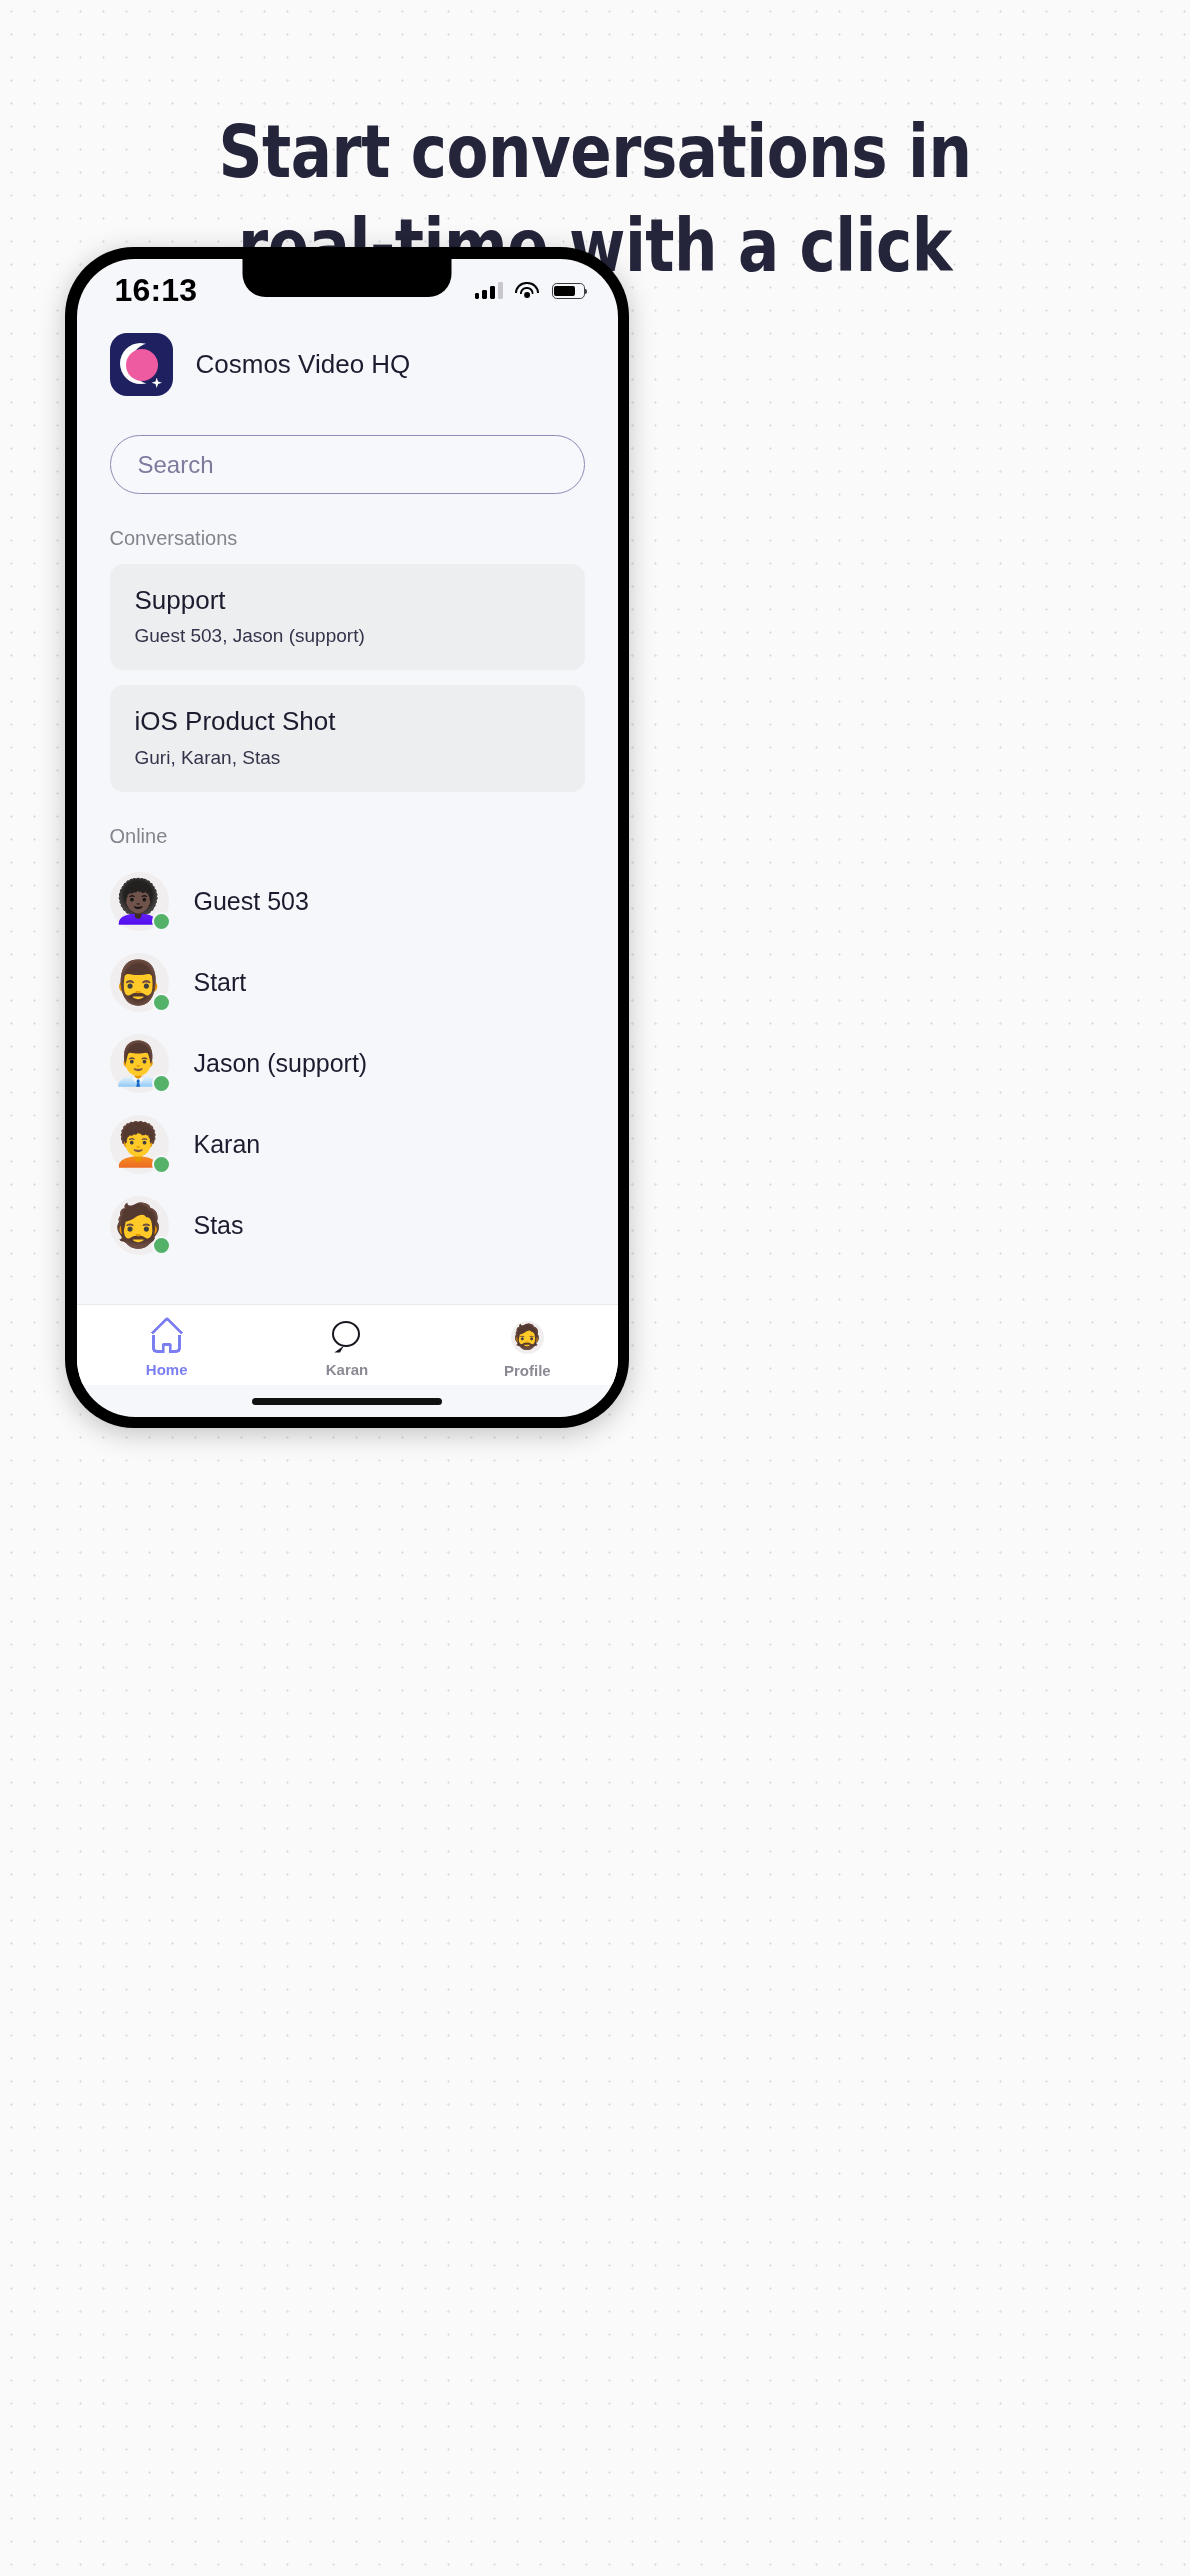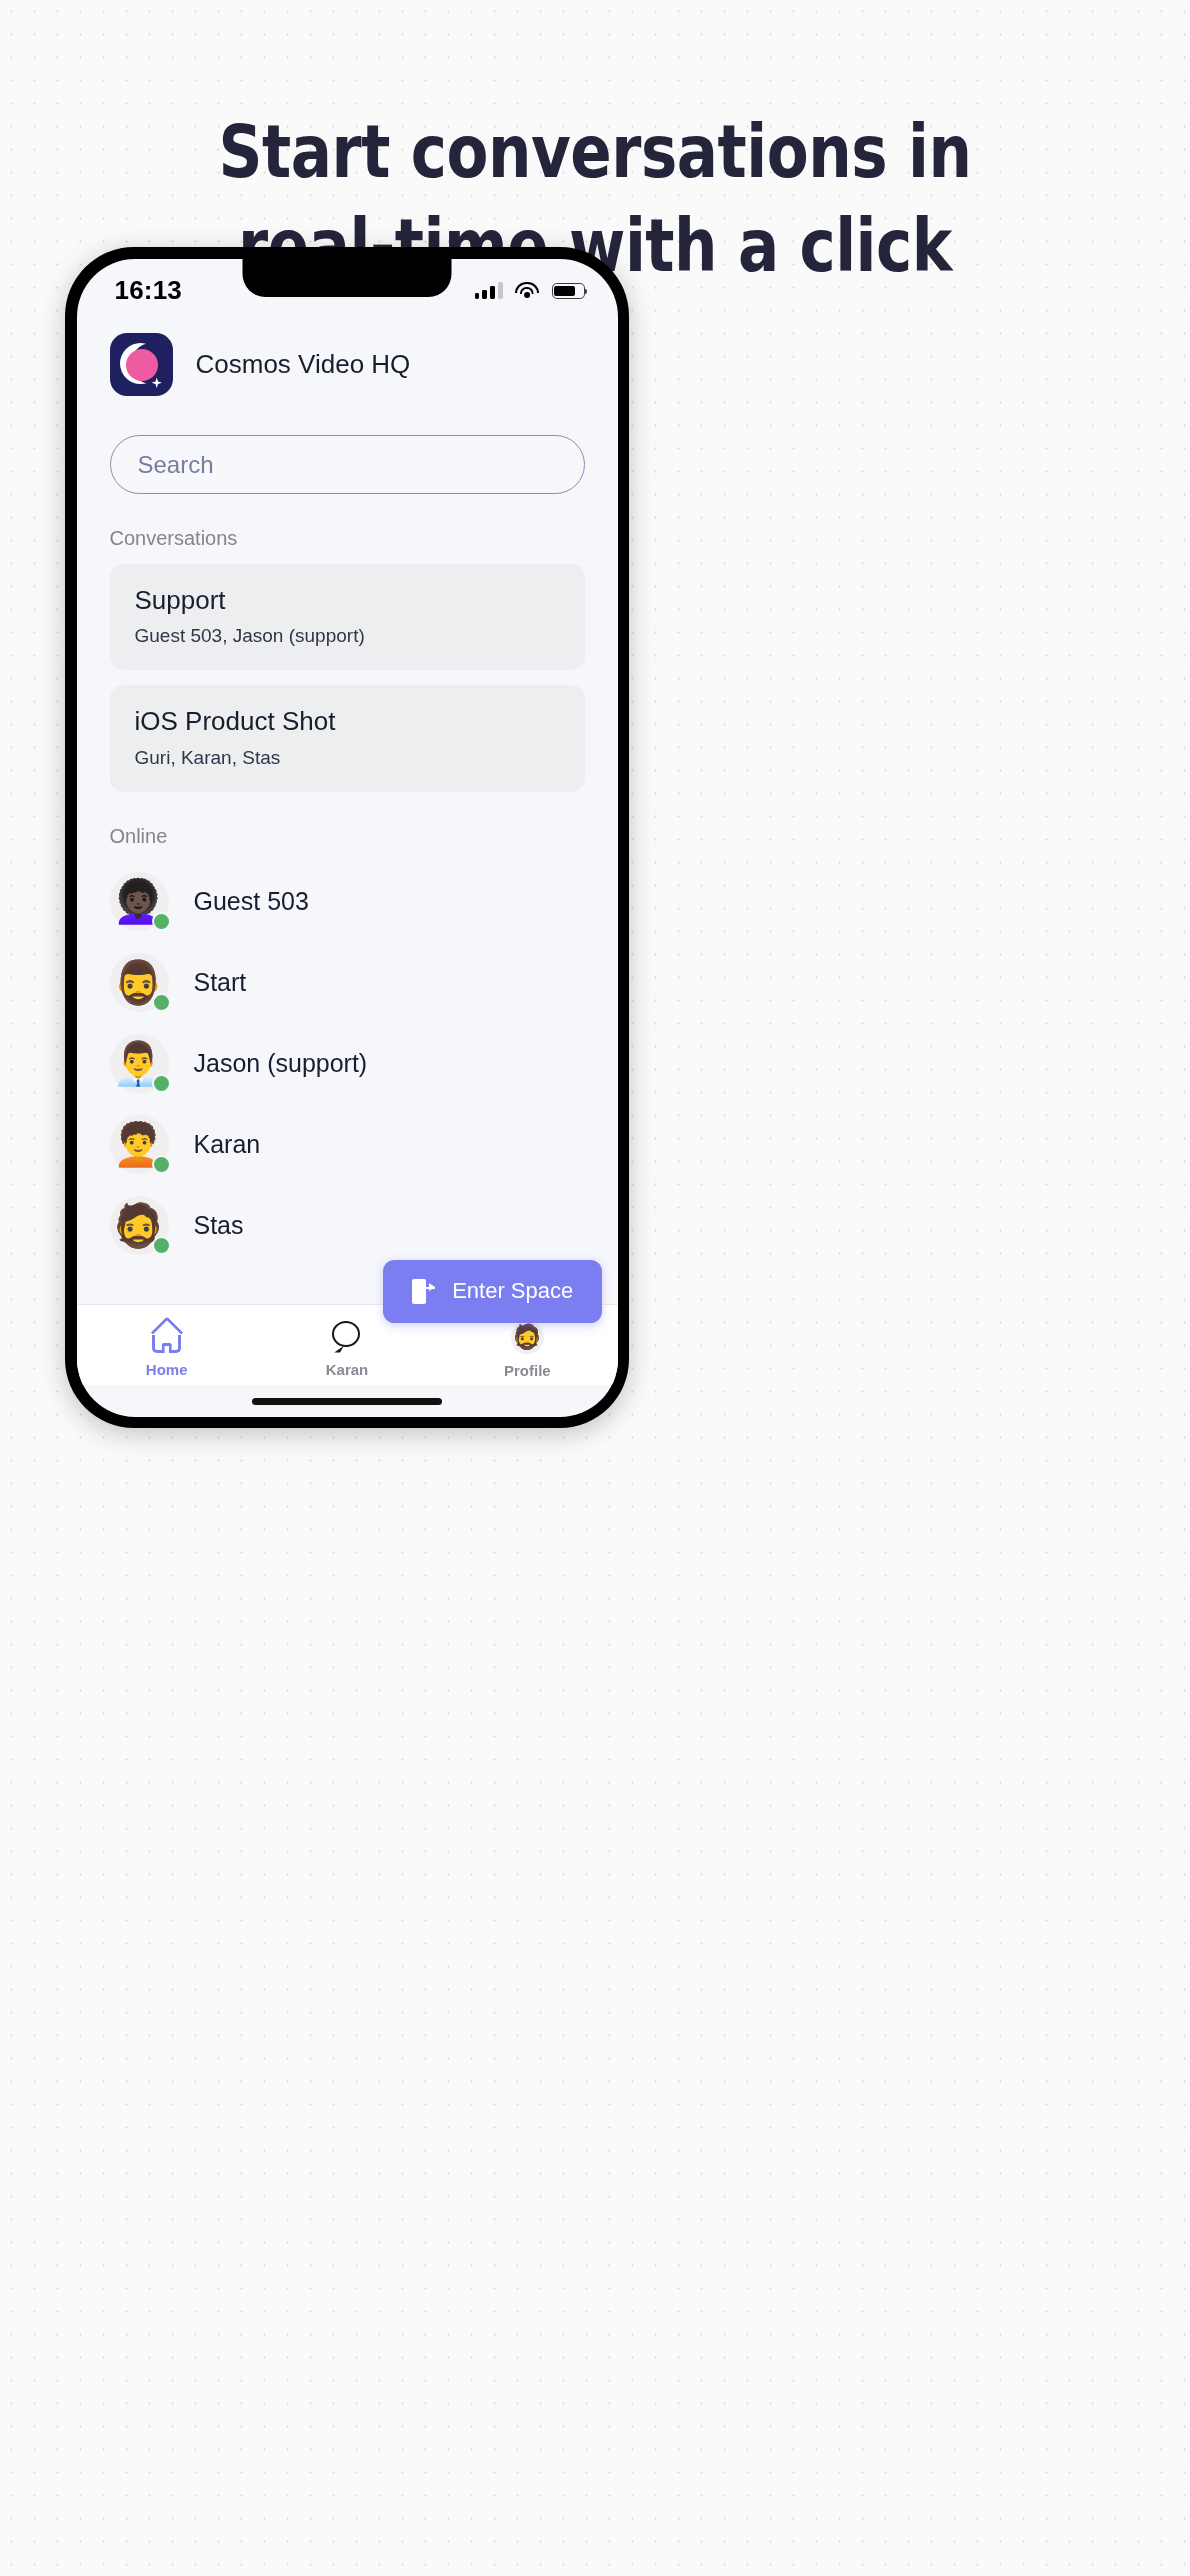--- a/index.html
+++ b/index.html
@@ -55,21 +55,21 @@
     z-index:20;
   }
 
   
   .statusbar{
     height:59px; flex:0 0 59px;
     display:flex; align-items:center; justify-content:space-between;
     padding:5.8px 33px 0 38px;
     position:relative; z-index:10;
   }
-  .clock{ font-size:26px; font-weight:bold; color:#000; letter-spacing:0.2px; }
+  .clock{ font-size:32px; font-weight:bold; color:#000; letter-spacing:0.2px; }
   .status-icons{ display:flex; align-items:center; gap:12.5px; }
 
   .signal{ display:flex; align-items:flex-end; gap:2.9px; height:17px; }
   .signal i{ display:block; width:4.8px; background:#000; border-radius:1.4px; }
   .signal i:nth-child(1){ height:6.7px; }
   .signal i:nth-child(2){ height:9.6px; }
   .signal i:nth-child(3){ height:13.4px; }
   .signal i:nth-child(4){ height:17px; background:#c8c8cc; }
 
   .wifi{ width:24px; height:18px; position:relative; }
@@ -262,28 +262,20 @@
         <div class="avatar">
           <div class="bg"></div>
           <div class="emoji">🧔</div>
           <div class="status"></div>
         </div>
         <div class="person-name">Stas</div>
       </div>
 
     </div>
 
-    <div class="enter-space">
-      <span class="door-icon">
-        <span class="d"></span>
-          <span class="a"></span>
-          <span class="ah"></span>
-      </span>
-      <span class="label">Enter Space</span>
-    </div>
 
     <div class="spacer"></div>
 
     <div class="bottom-nav">
       <div class="nav-item active">
         <span class="home-icon">
           <span class="roof"></span>
             <span class="body"></span>
             <span class="door"></span>
         </span>

